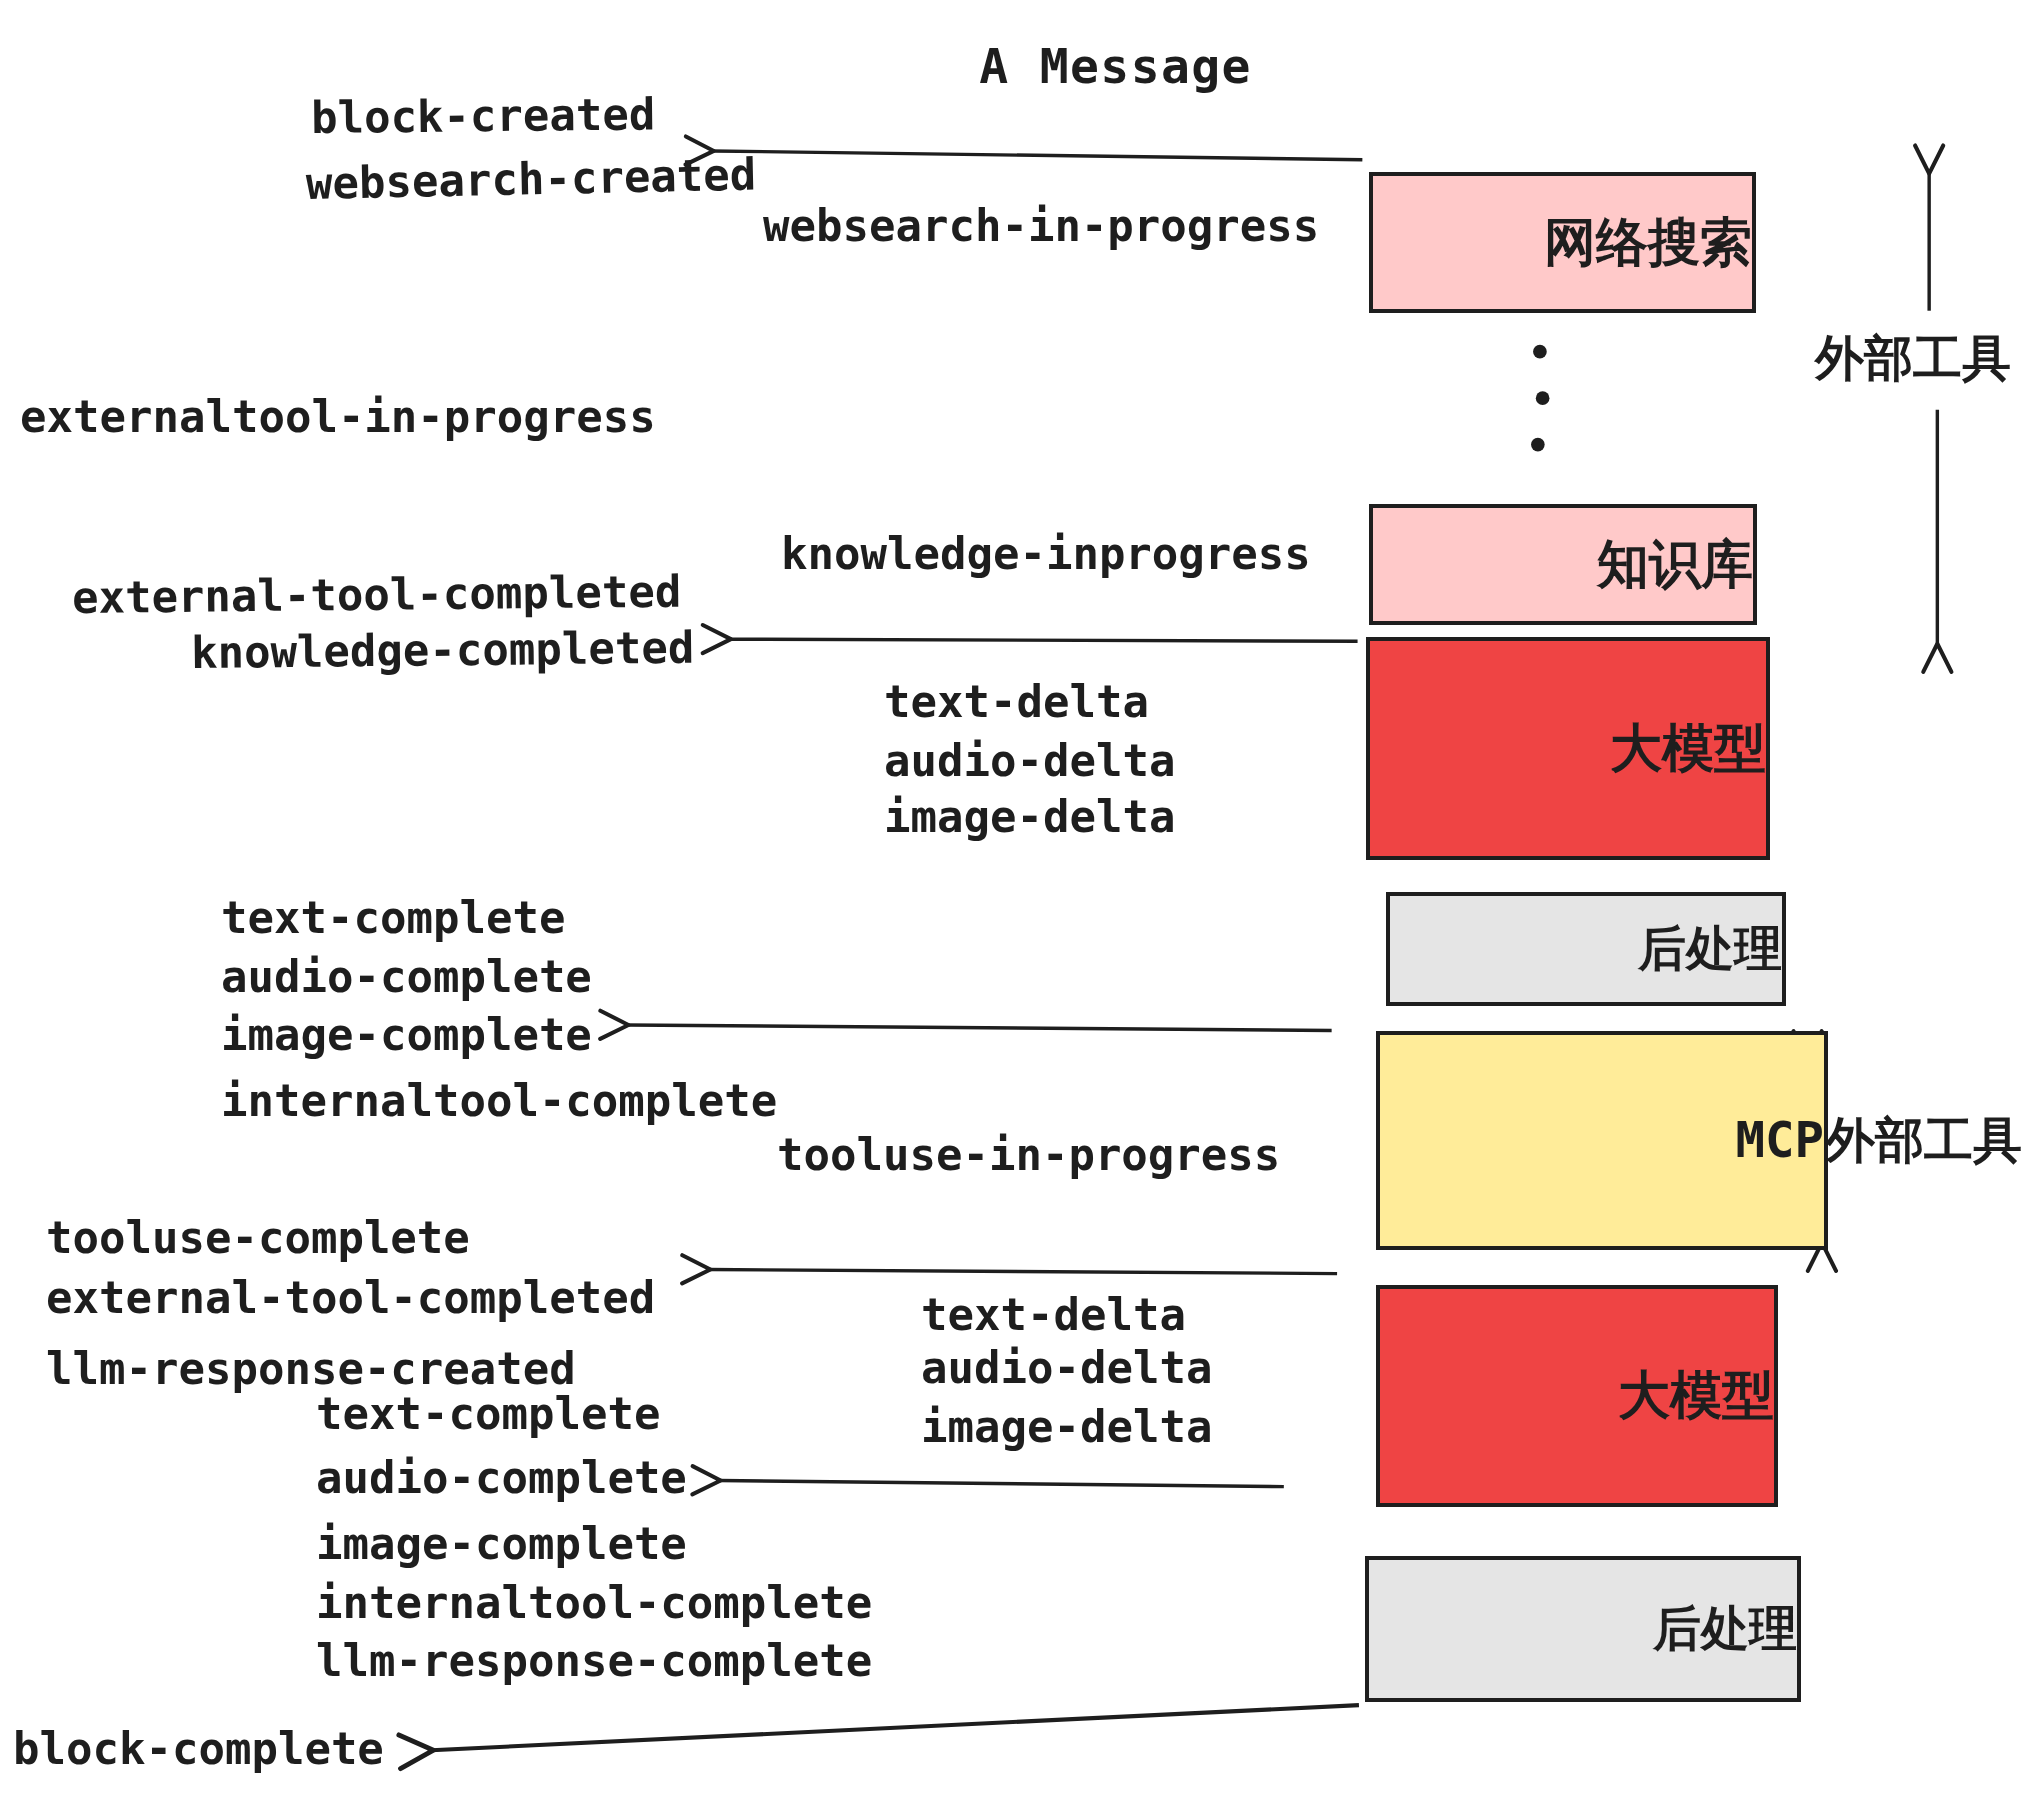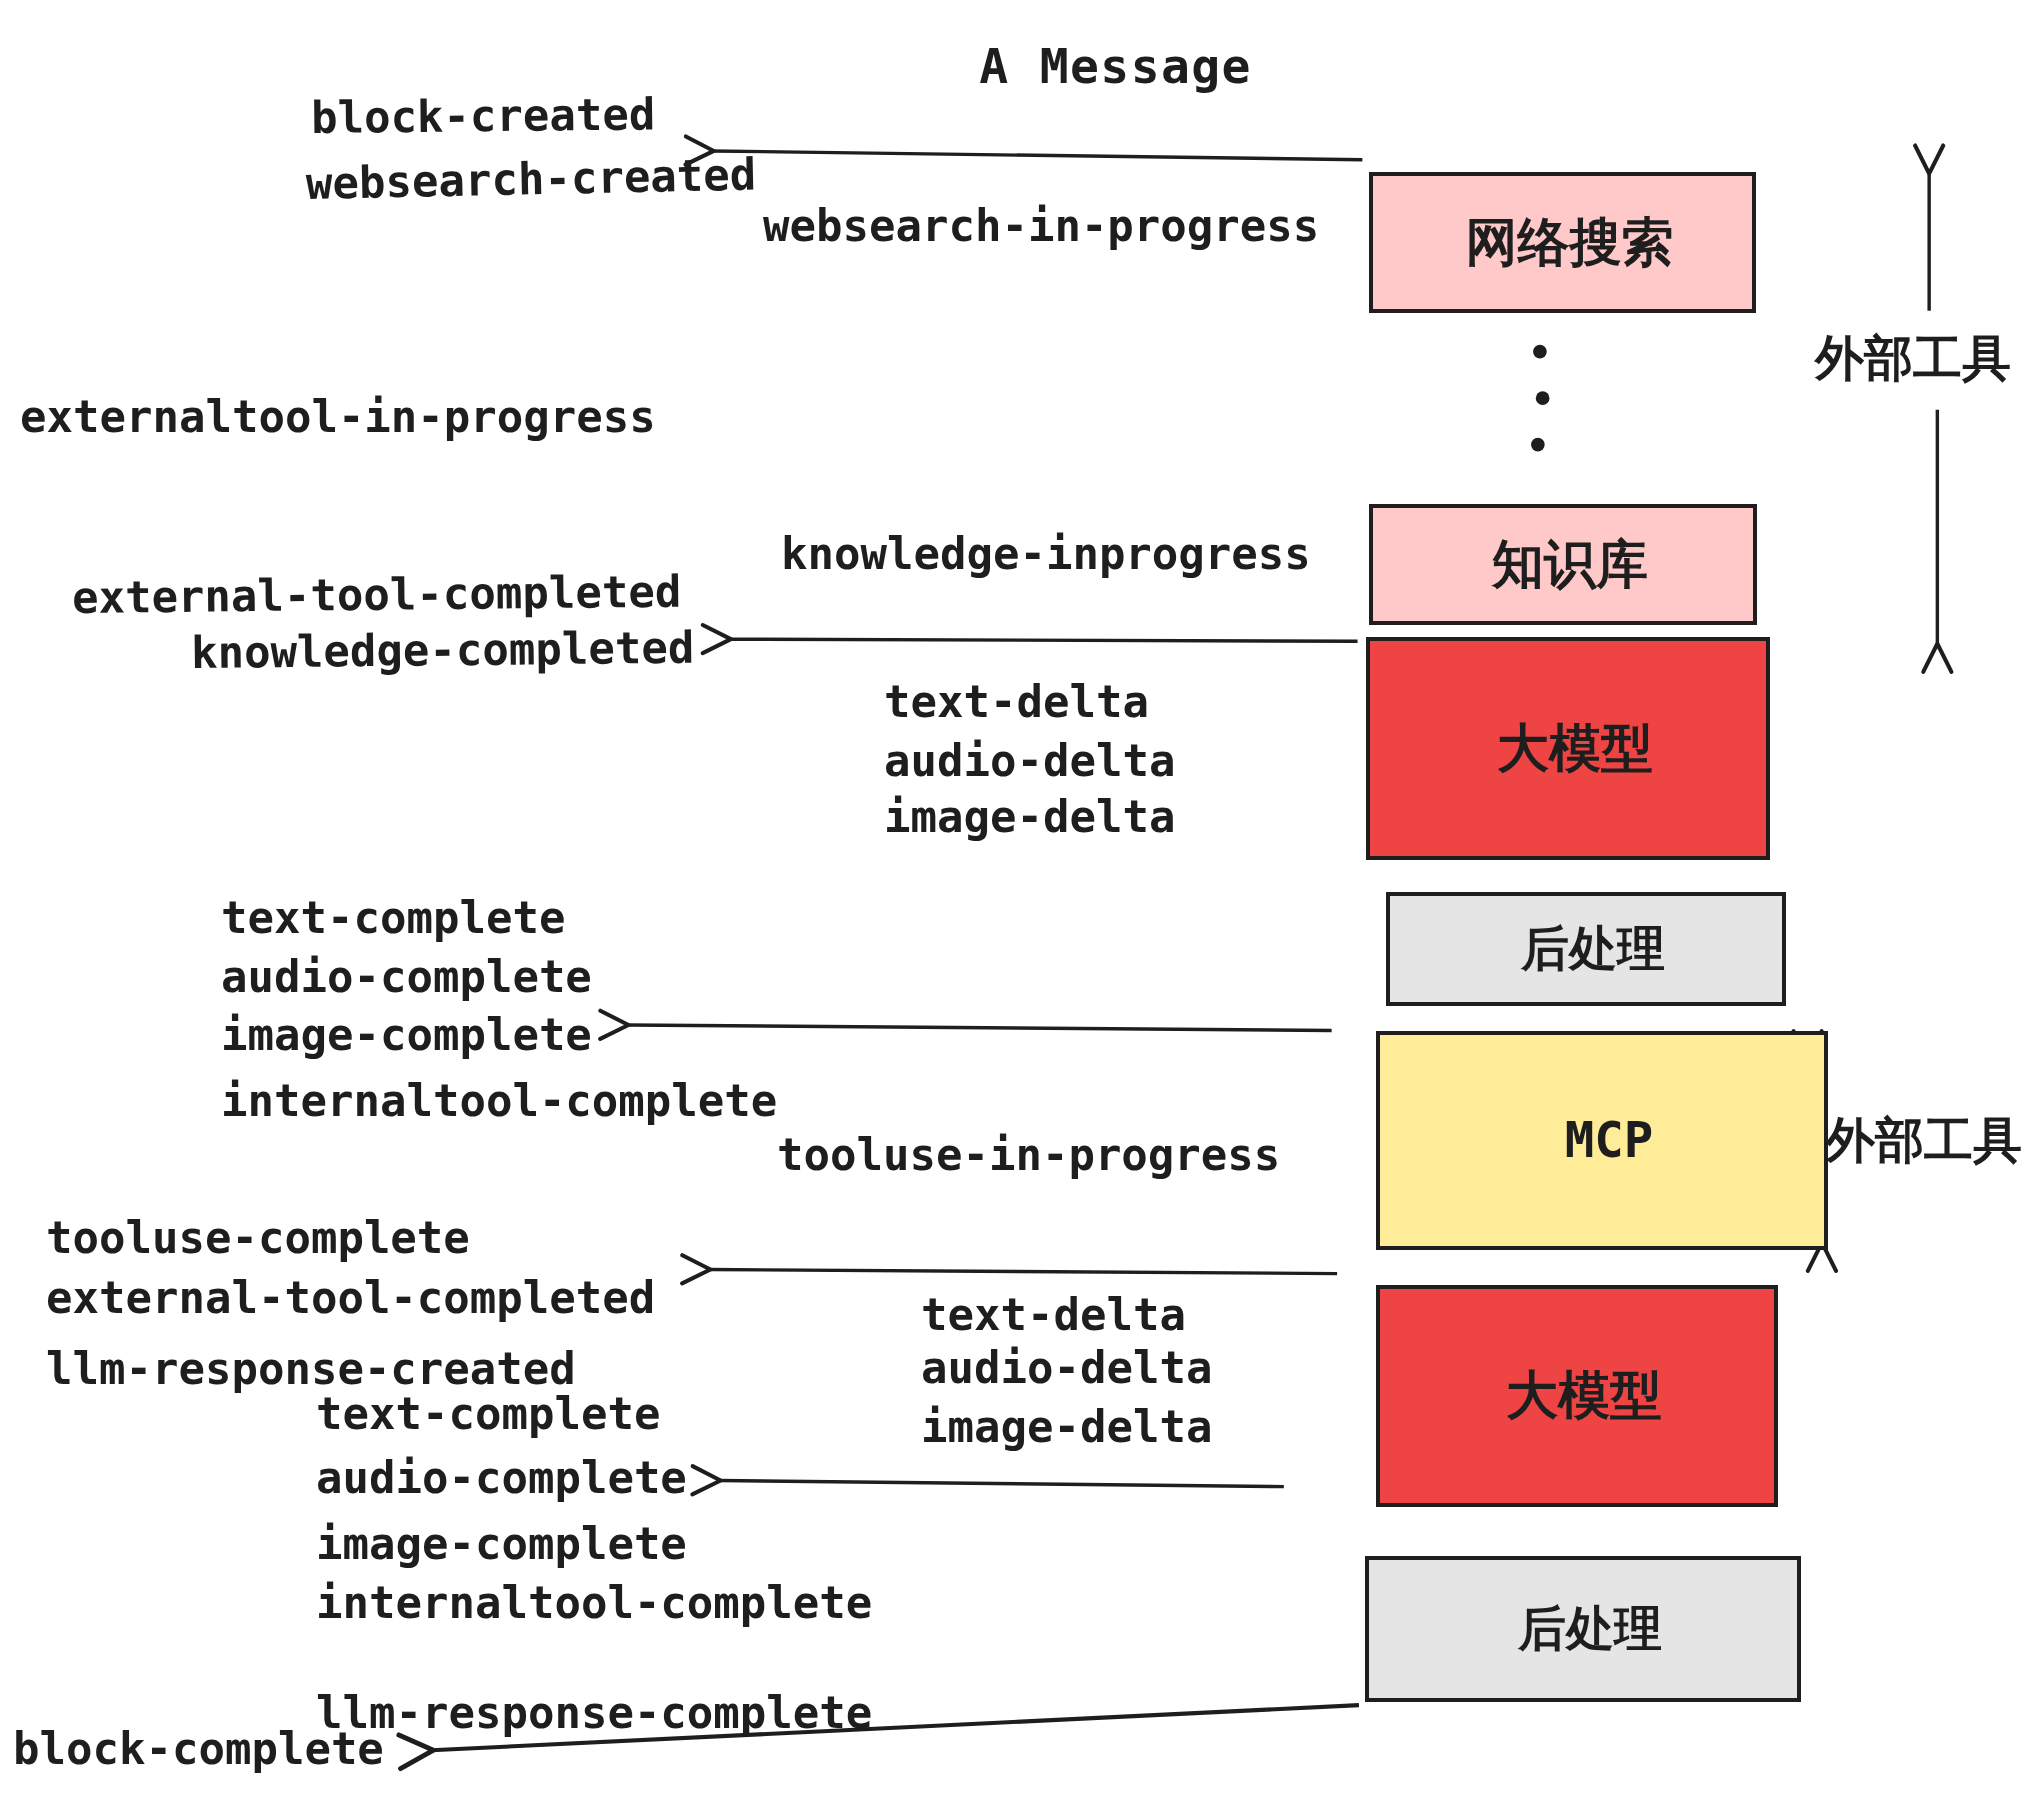--- a/index.html
+++ b/index.html
@@ -29,21 +29,21 @@
     line-height:45px;
     color:#1e1e1e;
     transform-origin:left center;
   }
   .tilt-a{transform:rotate(-1.2deg);}
   .tilt-b{transform:rotate(-0.6deg);}
   .box{
     position:absolute;
     box-sizing:border-box;
     border:4.1px solid #1e1e1e;
-    display:flex;align-items:center;justify-content:center;
+    display:flex;align-items:center;justify-content:flex-end;
     font:bold 52px "DejaVu Sans", "Liberation Sans", sans-serif;
     color:#1e1e1e;
     padding-left:14px;
   }
   .box.small-label{font-size:48px;}
   .fill-pink{background:#ffc9c9;}
   .fill-green{background:#ef4444;}
   .fill-yellow{background:#ffec99;}
   .fill-white{background:#e5e5e5;}
   .mono-label{font-family:"DejaVu Sans Mono", monospace;font-size:49px;}
@@ -106,21 +106,21 @@
   <div class="ev" style="left:46px;top:1215px">tooluse-complete</div>
   <div class="ev" style="left:46px;top:1275px">external-tool-completed</div>
   <div class="ev" style="left:46px;top:1346px">llm-response-created</div>
   <div class="ev" style="left:921px;top:1292px">text-delta</div>
   <div class="ev" style="left:921px;top:1345px">audio-delta</div>
   <div class="ev" style="left:921px;top:1404px">image-delta</div>
   <div class="ev" style="left:316px;top:1391px">text-complete</div>
   <div class="ev" style="left:316px;top:1455px">audio-complete</div>
   <div class="ev" style="left:316px;top:1521px">image-complete</div>
   <div class="ev" style="left:316px;top:1580px">internaltool-complete</div>
-  <div class="ev" style="left:316px;top:1690px">llm-response-complete</div>
+  <div class="ev" style="left:316px;top:1638px">llm-response-complete</div>
   <div class="ev" style="left:13px;top:1726px">block-complete</div>
 
   <div class="box fill-pink" style="left:1369px;top:172px;width:387px;height:141px">
     <span>网络搜索</span>
   </div>
   <div class="box fill-pink" style="left:1369px;top:504px;width:388px;height:121px">
     <span>知识库</span>
   </div>
   <div class="box fill-green" style="left:1366px;top:637px;width:404px;height:223px">
     <span>大模型</span>

